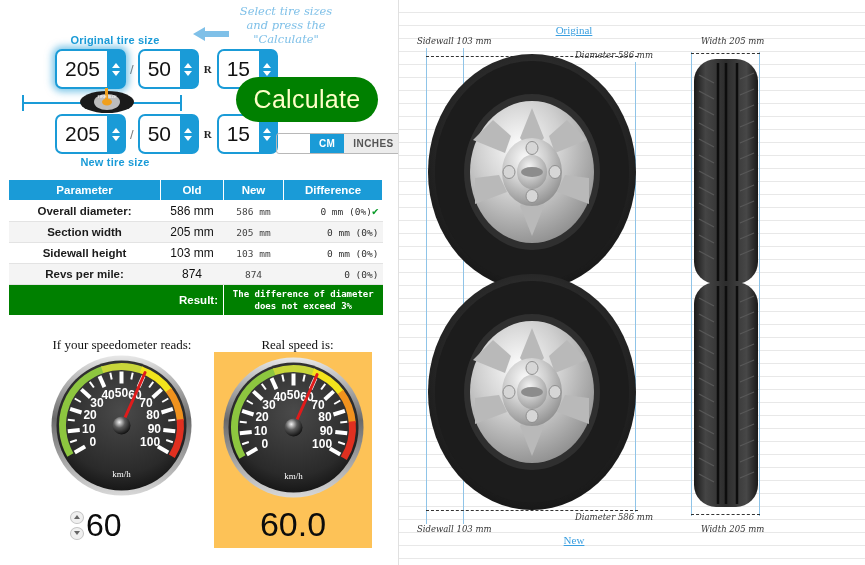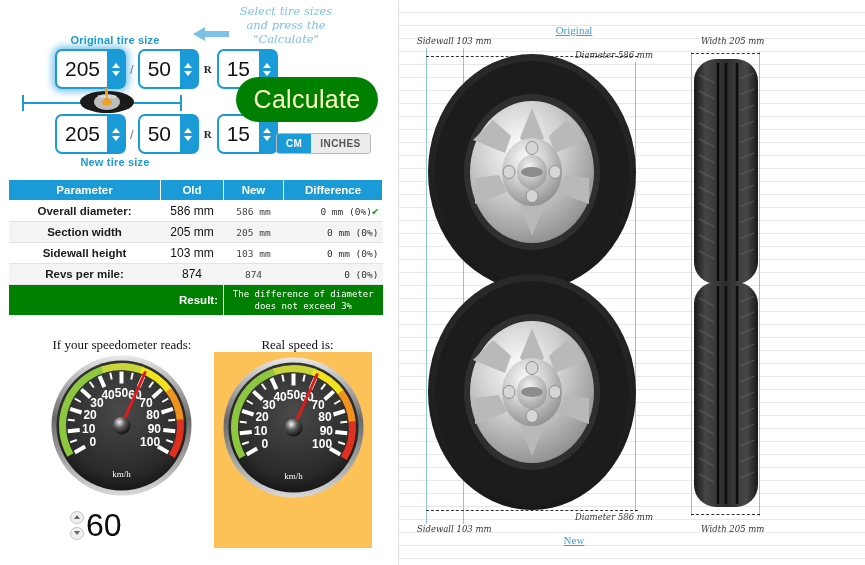--- a/index.html
+++ b/index.html
@@ -82,21 +82,21 @@
     position:absolute; left:236px; top:77px; width:142px; height:45px;
     background:#008000; border:none; border-radius:23px;
     color:#ffffc8; font-size:25px; font-family:"Liberation Sans", sans-serif;
     cursor:pointer; letter-spacing:.3px;
   }
 
   
   #unit-toggle {
     position:absolute; left:276px; top:133px;
     display:flex; border:1px solid #b8b8b8; border-radius:3px; overflow:hidden;
-    font-size:10px; font-weight:bold; letter-spacing:.4px;
+    font-size:10px; font-weight:bold; letter-spacing:.4px;padding-left:33px;
   }
   #unit-cm { background:#1a9bd7; color:#fff; padding:4px 9px; }
   #unit-in { background:#ececec; color:#555; padding:4px 9px; }
 
   
   #calc-table {
     position:absolute; left:8px; top:179px; width:375px;
     border-collapse:collapse; font-size:11.5px;
   }
   #calc-table th {
@@ -108,21 +108,21 @@
   .c-param { text-align:center; font-weight:bold; color:#1b1b1b; font-size:11.5px; width:152px;}
   .c-old { text-align:center; color:#111; font-size:12px; width:63px;}
   .c-new { text-align:center; color:#444; font-size:9.5px; font-family:"DejaVu Sans Mono", monospace; width:60px;}
   .c-diff { text-align:right; color:#333; font-size:9.5px; font-family:"DejaVu Sans Mono", monospace;}
   .check { color:#0a9b28; font-size:11px; }
   .c-clearance { text-align:center; color:#1b1b1b; font-size:11.5px; }
   #result-row td { background:#008000; color:#fff; border:none; padding:3px 5px; }
   #result-label { text-align:right; font-weight:bold; font-size:11.5px; border-right:1px solid #fff !important; }
   #result-text {
     font-family:"DejaVu Sans Mono", monospace; font-size:9px; color:#ffffb0;
-    text-align:center; font-weight:normal; line-height:12px;
+    text-align:center; font-weight:bold; line-height:12px;
   }
 
   
   .gauge-heading {
     position:absolute; font-family:"Liberation Serif", serif; font-size:13px; color:#111;
     text-align:center;
   }
   #heading-left  { left:32px; top:337px; width:180px; }
   #heading-right { left:210px; top:337px; width:175px; }
 
@@ -443,20 +443,21 @@
     <span class="spinner-circles">
       <span class="sc up">
           <div></div>
         </span>
       <span class="sc dn">
           <div></div>
         </span>
     </span>
     <span id="speed-value">60</span>
   </div>
+  <div id="real-speed-value">60.0</div>
 </div>
 
 <div id="right-panel">
 
   <div class="panel-caption" id="cap-original">Original</div>
   <div class="panel-caption" id="cap-new">New</div>
 
   <div class="dim-label" style="left:18px; top:36px;">Sidewall 103 mm</div>
   <div class="dim-label" style="left:176px; top:50px;">Diameter 586 mm</div>
   <div class="dim-label" style="left:302px; top:36px;">Width 205 mm</div>

